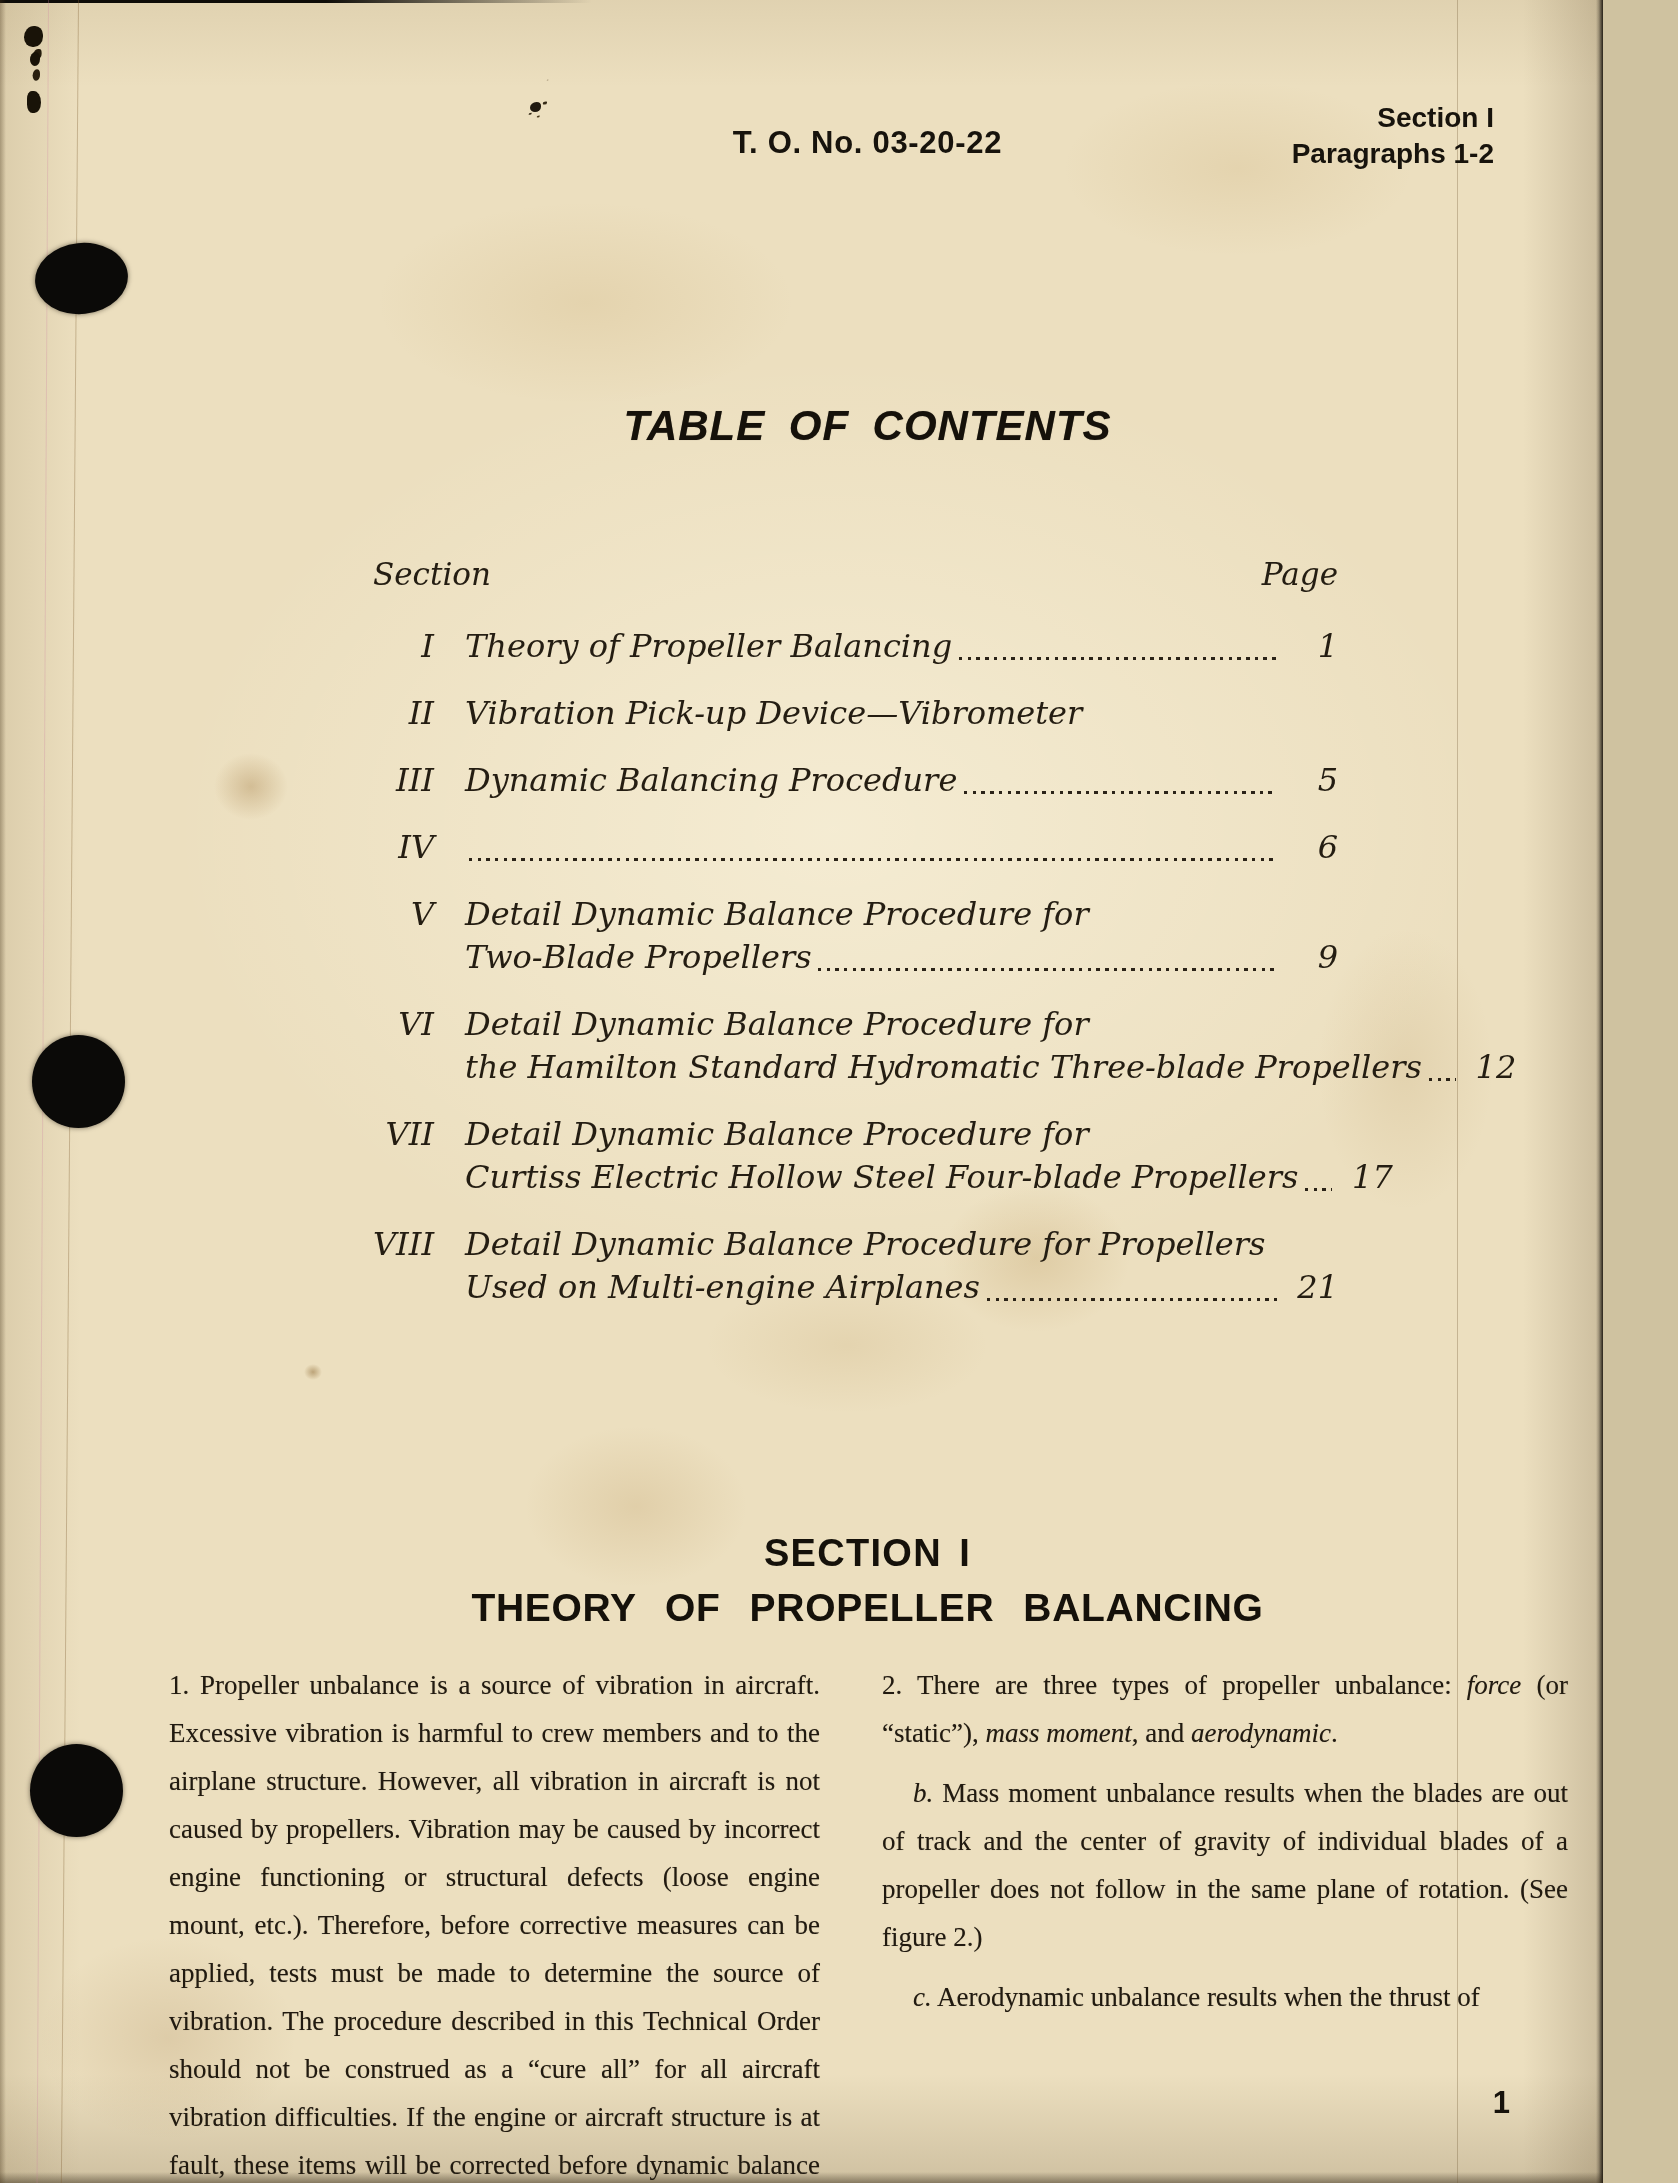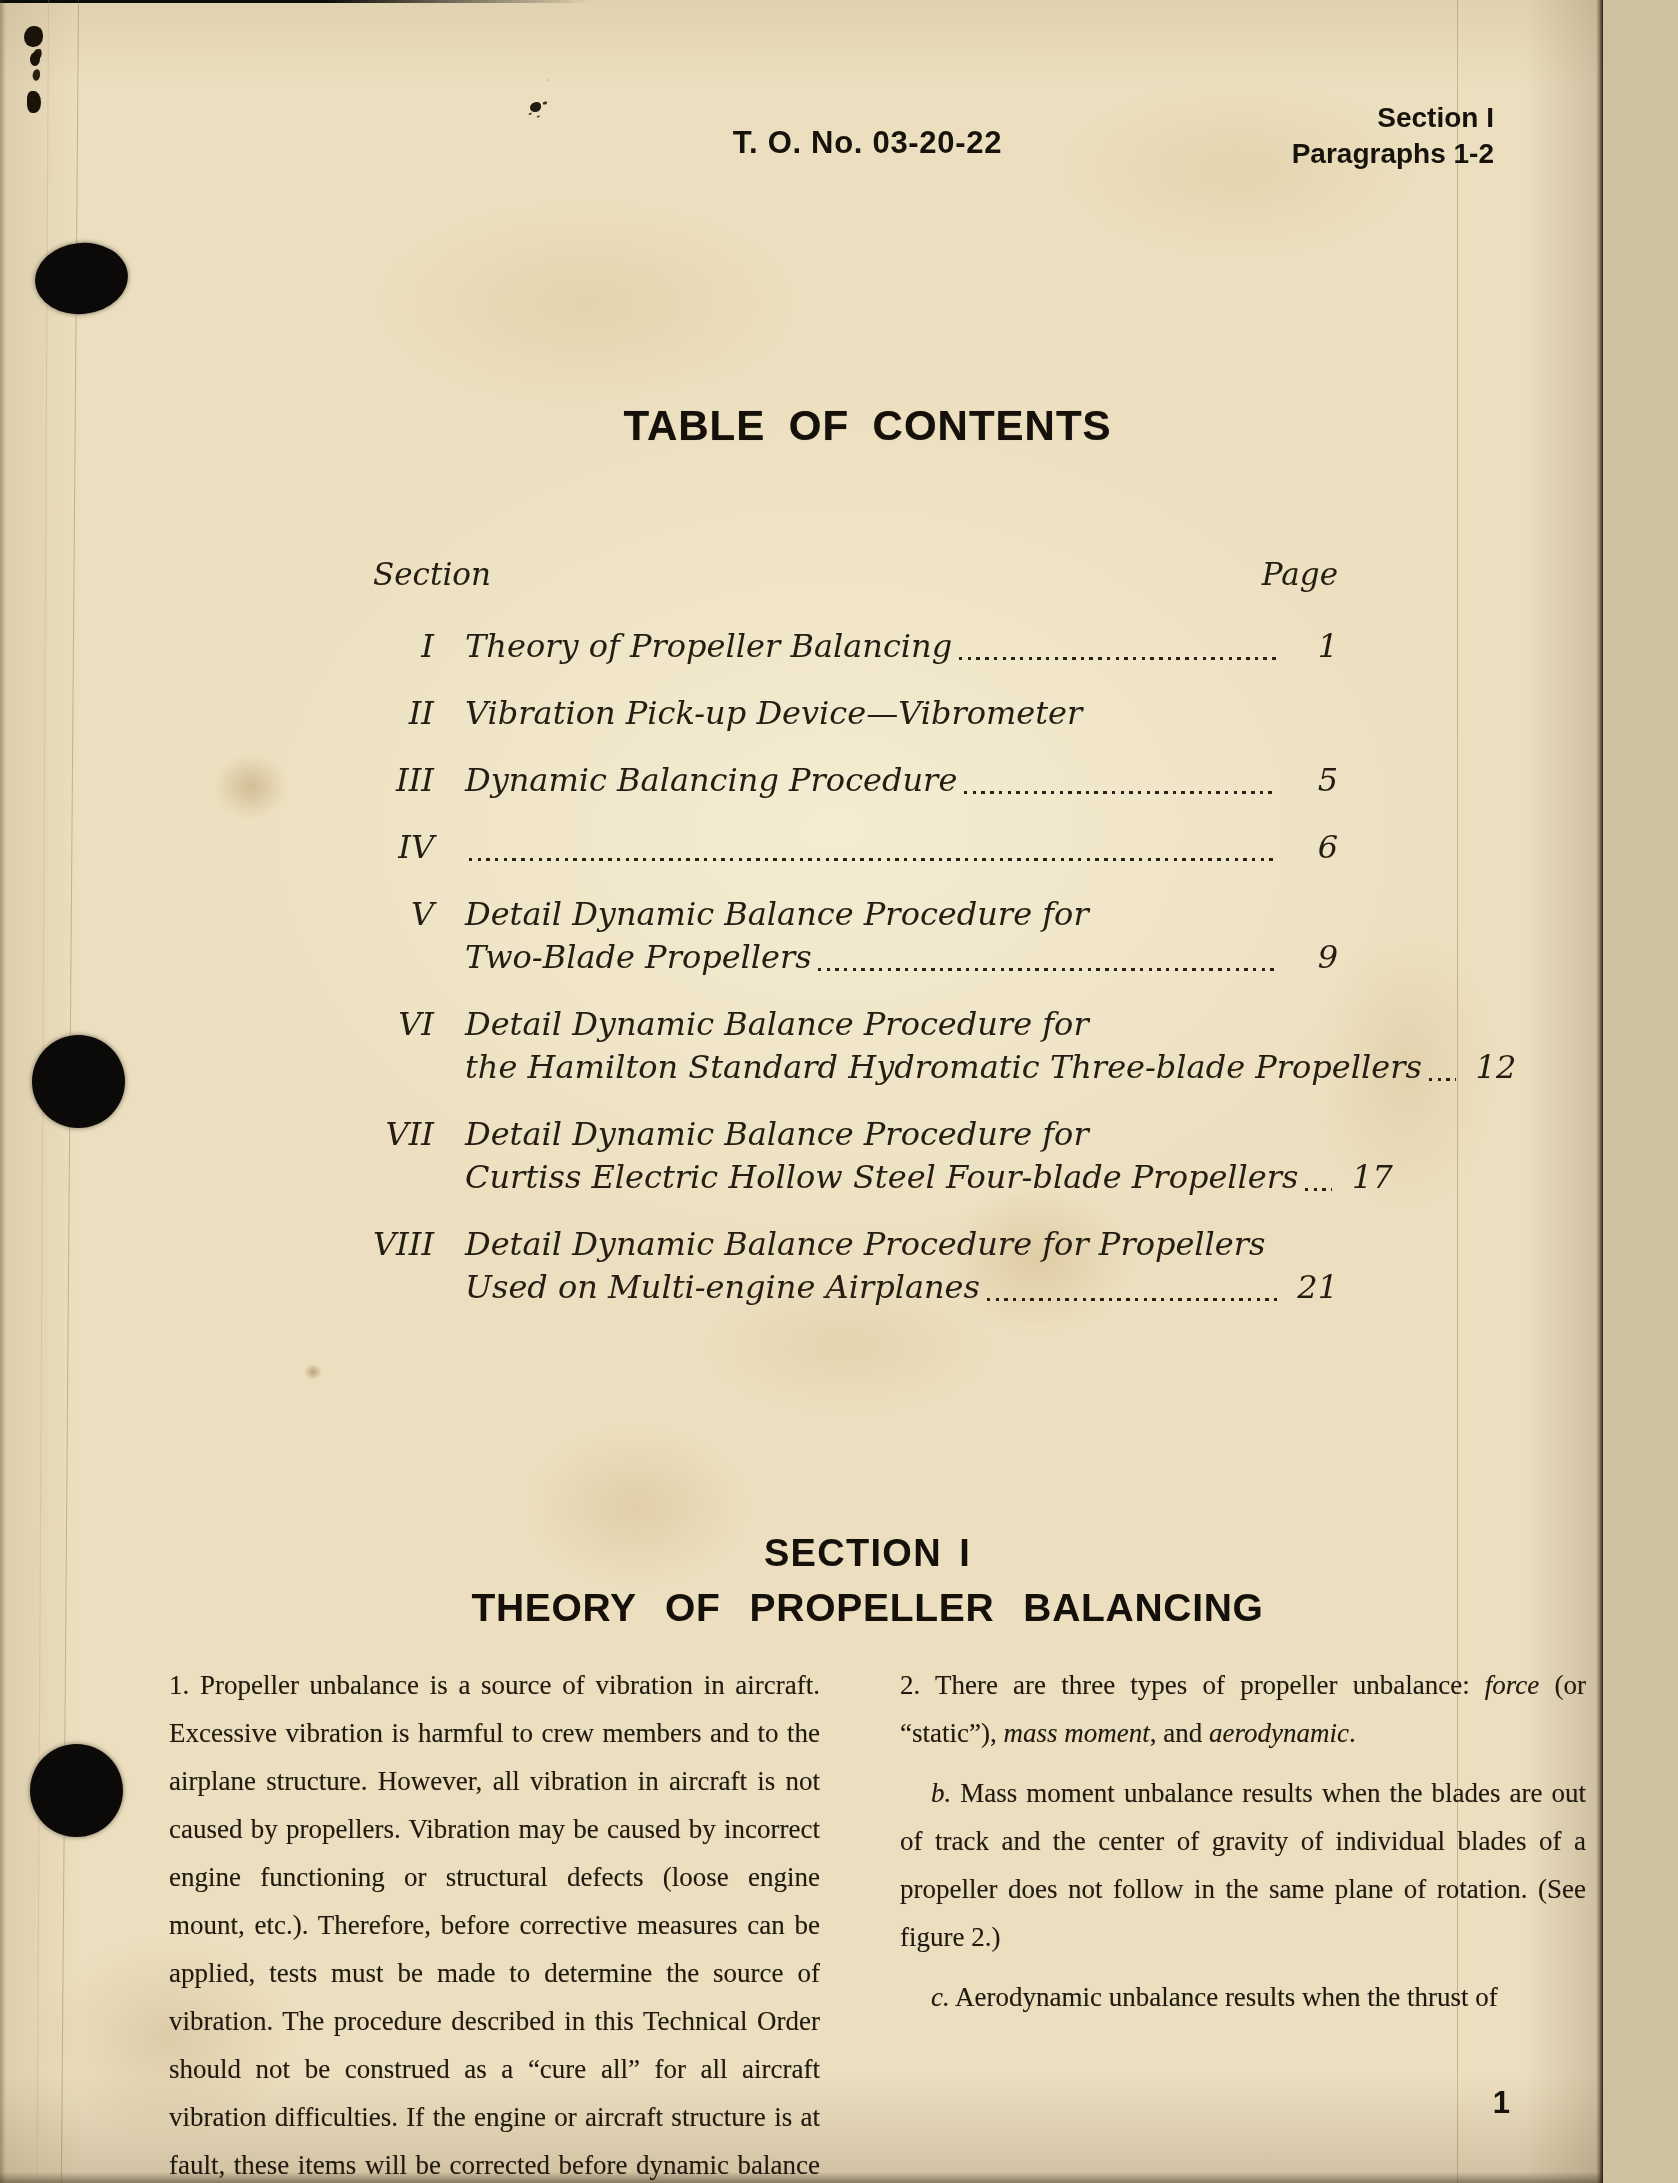--- a/index.html
+++ b/index.html
@@ -14,42 +14,42 @@
   }
   .abs{position:absolute;}
   
   .hdr-center{top:125px;left:168px;width:1399px;text-align:center;
     font-family:"Liberation Sans",sans-serif;font-weight:700;font-size:31px;letter-spacing:0.7px;color:#17130c;}
   .hdr-right{top:100px;right:109px;text-align:right;
     font-family:"Liberation Sans",sans-serif;font-weight:700;font-size:28px;line-height:36px;color:#17130c;}
   
   .toc-title{top:402px;left:168px;width:1399px;text-align:center;
     font-family:"Liberation Sans",sans-serif;font-weight:700;font-size:42px;letter-spacing:1px;word-spacing:10.8px;color:#15110a;
-    text-shadow:0 0 0.7px rgba(20,15,8,0.5);}
+    text-shadow:0 0 0.7px rgba(20,15,8,0.5);font-style:italic;}
   .toc{top:555px;left:373px;width:965px;font-family:"DejaVu Serif",serif;font-style:italic;color:#241d12;}
   .toc-head{display:flex;justify-content:space-between;font-size:31px;line-height:38px;}
   .toc-list{margin-top:32px;}
   .toc-row{display:flex;margin-bottom:24px;font-size:32px;line-height:43px;}
   .toc-num{flex:none;width:61px;text-align:right;padding-right:31px;}
   .toc-lines{flex:1;display:flex;flex-direction:column;}
   .toc-line{display:flex;align-items:baseline;}
   .toc-text{flex:none;padding-right:2.7px;}
   .leader{flex:1 1 auto;min-width:27px;align-self:stretch;margin:0 6.7px 0 4px;
     background-image:repeating-linear-gradient(90deg,#2b2318 0px,#2b2318 3.4px,transparent 3.4px,transparent 8.7px);
     background-size:100% 3.4px;background-repeat:no-repeat;background-position:left calc(100% - 8px);}
   .toc-pg{flex:none;width:54px;text-align:right;}
   
   .sec-head{top:1532px;left:168px;width:1399px;text-align:center;
     font-family:"Liberation Sans",sans-serif;font-weight:700;font-size:38px;letter-spacing:1.3px;word-spacing:5.4px;color:#15110a;}
   .sec-sub{top:1586px;left:168px;width:1399px;text-align:center;
     font-family:"Liberation Sans",sans-serif;font-weight:700;font-size:39px;letter-spacing:0.7px;word-spacing:17.5px;color:#15110a;}
   
   .col{font-size:27px;line-height:48px;text-align:justify;color:#211a10;text-shadow:0 0 0.7px rgba(30,24,12,0.35);}
   .col-left{top:1661px;left:169px;width:651px;}
-  .col-right{top:1661px;left:882px;width:686px;margin-left:18px;}
+  .col-right{top:1661px;left:882px;width:686px;}
   .body-p{margin:0 0 12px 0;}
   .indent{text-indent:31px;}
   .it{font-style:italic;}
   .page-num{top:2085px;right:93px;font-family:"Liberation Sans",sans-serif;font-weight:700;font-size:31px;color:#17130c;}
   
   .hole{position:absolute;background:#0b0a08;border-radius:50%;box-shadow:0 0 5.4px rgba(25,18,8,0.55);}
   .hole1{left:35px;top:243px;width:93px;height:71px;transform:rotate(-6deg);}
   .hole2{left:32px;top:1035px;width:93px;height:93px;}
   .hole3{left:30px;top:1744px;width:93px;height:93px;}
   .blob{position:absolute;background:#191308;border-radius:56% 44% 52% 48%;}

